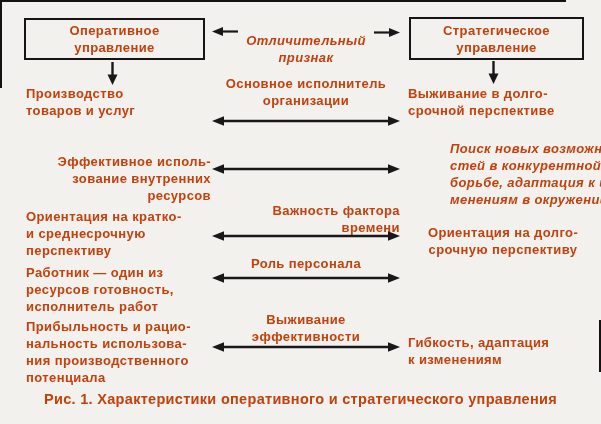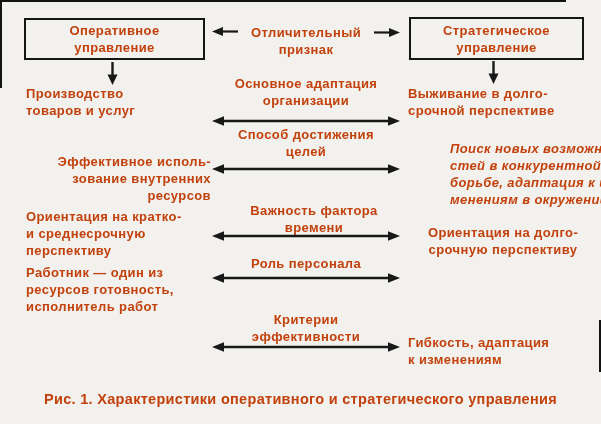--- a/index.html
+++ b/index.html
@@ -37,21 +37,21 @@
 
   <div class="artifact" style="left:0; top:0; width:566px; height:2px;"></div>
   <div class="artifact" style="left:0; top:0; width:2px; height:88px;"></div>
   <div class="artifact" style="left:599px; top:320px; width:2px; height:52px;"></div>
 
   <div class="box" style="left:24px; top:18px; width:181px; height:42px;">Оперативное
 управление</div>
   <div class="box" style="left:409px; top:17px; width:175px; height:43px;">Стратегическое
 управление</div>
 
-  <div class="txt center-label" style="left:212px; top:24px; width:188px;">Отличительный
+  <div class="txt center-label" style="left:212px; top:32px; width:188px;font-style:italic;">Отличительный
 признак</div>
   <svg class="arrow" style="left:212px; top:26px;" width="26" height="11" viewBox="0 0 26 11">
     <line x1="9" y1="5.5" x2="26" y2="5.5" stroke-width="2.2"></line>
     <path d="M0,5.5 L11,1 L11,10 Z"></path>
   </svg>
   <svg class="arrow" style="left:374px; top:27px;" width="26" height="11" viewBox="0 0 26 11">
     <line x1="0" y1="5.5" x2="17" y2="5.5" stroke-width="2.2"></line>
     <path d="M26,5.5 L15,1 L15,10 Z"></path>
   </svg>
 
@@ -59,69 +59,71 @@
     <line x1="7.5" y1="0" x2="7.5" y2="15" stroke-width="2.4"></line>
     <path d="M7.5,23 L2.5,12.5 L12.5,12.5 Z"></path>
   </svg>
   <svg class="arrow" style="left:486px; top:61px;" width="15" height="23" viewBox="0 0 15 23">
     <line x1="7.5" y1="0" x2="7.5" y2="15" stroke-width="2.4"></line>
     <path d="M7.5,23 L2.5,12.5 L12.5,12.5 Z"></path>
   </svg>
 
   <div class="txt" style="left:26px; top:85px; width:185px;">Производство
 товаров и услуг</div>
-  <div class="txt center-label" style="left:212px; top:75px; width:188px;">Основное адаптация
+  <div class="txt center-label" style="left:212px; top:75px; width:188px;">Основное исполнитель
 организации</div>
   <svg class="arrow" style="left:212px; top:115px;" width="188" height="12" viewBox="0 0 188 12">
     <line x1="9" y1="6" x2="179" y2="6" stroke-width="2.3"></line>
     <path d="M0,6 L12,1.2 L12,10.8 Z"></path>
       <path d="M188,6 L176,1.2 L176,10.8 Z"></path>
   </svg>
   <div class="txt" style="left:408px; top:85px; width:190px;">Выживание в долго-
 срочной перспективе</div>
 
   <div class="txt" style="left:26px; top:153px; width:185px;text-align:right;">Эффективное исполь-
 зование внутренних
 ресурсов</div>
-  <div class="txt center-label" style="left:212px; top:126px; width:188px;">Способ достижения
-целей</div>
   <svg class="arrow" style="left:212px; top:163px;" width="188" height="12" viewBox="0 0 188 12">
     <line x1="9" y1="6" x2="179" y2="6" stroke-width="2.3"></line>
     <path d="M0,6 L12,1.2 L12,10.8 Z"></path>
       <path d="M188,6 L176,1.2 L176,10.8 Z"></path>
   </svg>
   <div class="txt italic" style="left:408px; top:140px; width:192px;">Поиск новых возможно-
 стей в конкурентной
 борьбе, адаптация к из-
 менениям в окружении</div>
 
   <div class="txt" style="left:26px; top:208px; width:185px;">Ориентация на кратко-
 и среднесрочную
 перспективу</div>
-  <div class="txt center-label" style="left:220px; top:202px; width:188px;">Важность фактора
+  <div class="txt center-label" style="left:212px; top:202px; width:188px;text-align:right;">Важность фактора
 времени</div>
   <svg class="arrow" style="left:212px; top:230px;" width="188" height="12" viewBox="0 0 188 12">
     <line x1="9" y1="6" x2="179" y2="6" stroke-width="2.3"></line>
     <path d="M0,6 L12,1.2 L12,10.8 Z"></path>
       <path d="M188,6 L176,1.2 L176,10.8 Z"></path>
   </svg>
   <div class="txt" style="left:408px; top:224px; width:190px;text-align:center;">Ориентация на долго-
 срочную перспективу</div>
 
   <div class="txt" style="left:26px; top:264px; width:185px;">Работник — один из
 ресурсов готовность,
 исполнитель работ</div>
   <div class="txt center-label" style="left:212px; top:255px; width:188px;text-align:center;">Роль персонала</div>
   <svg class="arrow" style="left:212px; top:272px;" width="188" height="12" viewBox="0 0 188 12">
     <line x1="9" y1="6" x2="179" y2="6" stroke-width="2.3"></line>
     <path d="M0,6 L12,1.2 L12,10.8 Z"></path>
       <path d="M188,6 L176,1.2 L176,10.8 Z"></path>
   </svg>
 
-  <div class="txt center-label" style="left:212px; top:311px; width:188px;">Критерии
+  <div class="txt" style="left:26px; top:318px; width:185px;">Прибыльность и рацио-
+нальность использова-
+ния производственного
+потенциала</div>
+  <div class="txt center-label" style="left:212px; top:311px; width:188px;">Выживание
 эффективности</div>
   <svg class="arrow" style="left:212px; top:341px;" width="188" height="12" viewBox="0 0 188 12">
     <line x1="9" y1="6" x2="179" y2="6" stroke-width="2.3"></line>
     <path d="M0,6 L12,1.2 L12,10.8 Z"></path>
       <path d="M188,6 L176,1.2 L176,10.8 Z"></path>
   </svg>
   <div class="txt" style="left:408px; top:334px; width:190px;">Гибкость, адаптация
 к изменениям</div>
 
   <div class="caption">Рис. 1. Характеристики оперативного и стратегического управления</div>

